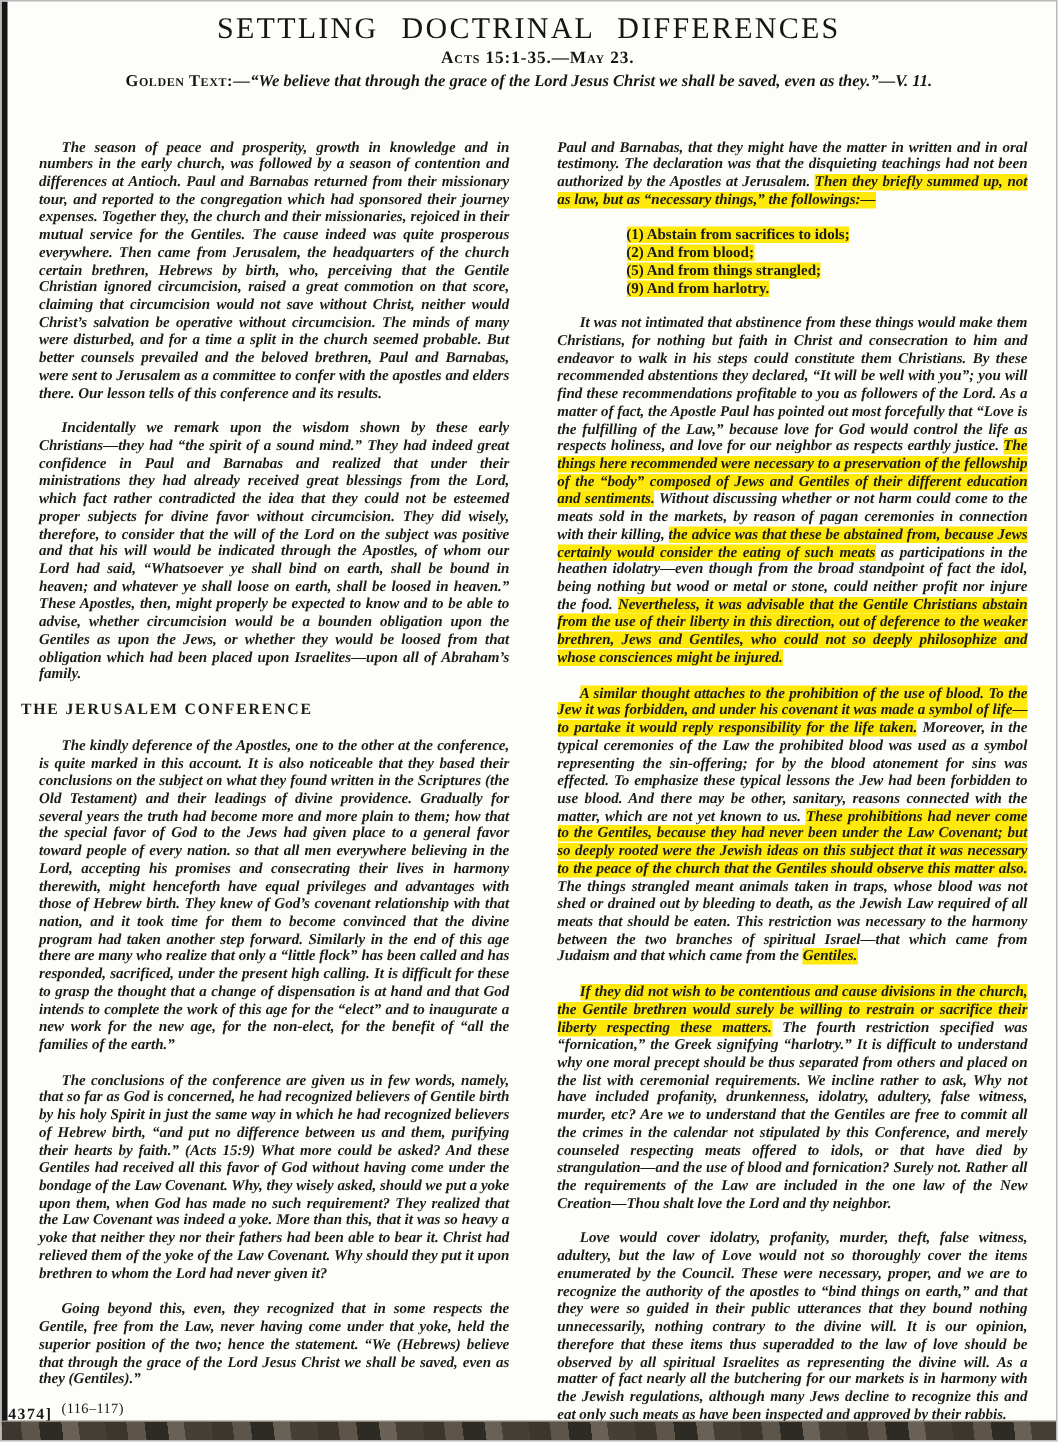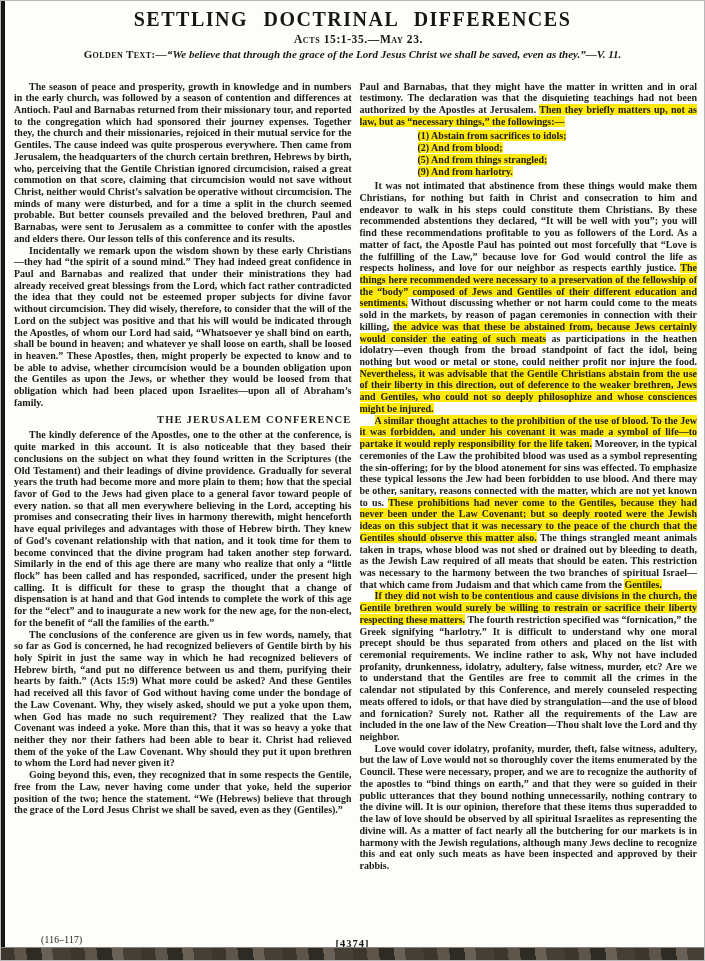--- a/index.html
+++ b/index.html
@@ -16,54 +16,54 @@
     position:absolute;left:0;top:0;width:4px;height:949px;background:#161616;
   }
   .bottom-edge{
     position:absolute;left:0;bottom:0;width:705px;height:12px;
     background:
       repeating-linear-gradient(83deg,#3d362e 0 14px,#5d544a 14px 26px,#2e2a24 26px 41px,#6a6156 41px 52px,#463f37 52px 70px);
     border-top:1px solid #8a8178;
   }
   .header{padding-top:7px;}
   .title{
-    text-align:center;font-size:20px;font-weight:bold;
+    text-align:center;font-size:20px;font-weight:normal;
     letter-spacing:1.5px;word-spacing:9px;line-height:22px;
   }
   .scripture{
     text-align:center;font-size:11.5px;font-weight:bold;
     font-variant:small-caps;letter-spacing:0.6px;margin-top:3px;line-height:13px;padding-left:12px;
   }
   .golden{
     width:640px;margin:2px auto 16px;text-align:center;
     font-size:11px;font-weight:bold;font-style:italic;line-height:12.5px;
   }
   .golden .label{font-style:normal;font-variant:small-caps;letter-spacing:0.4px;}
   .columns{
     display:flex;gap:8px;padding:4px 7px 0 13px;
   }
   .col{
     width:339px;text-align:justify;
     font-size:10px;font-weight:bold;line-height:11.72px;
     color:#1b1b1b;
   }
-  .col p{margin:0;text-indent:15px;}
+  .col p{margin:12px;text-indent:15px;font-style:italic;}
   .col p.no-indent{text-indent:0;}
   .section-heading{
-    text-align:right;font-weight:bold;font-size:10.5px;
+    text-align:left;font-weight:bold;font-size:10.5px;
     letter-spacing:1.2px;margin:5px 0 4px;
   }
   .list{margin:3px 0 3px 38px;}
   .list-item{text-align:left;line-height:11.72px;padding-left:20px;}
   .hl{background:var(--hl,#ffe90a);}
   .footer-left{
     position:absolute;left:22px;bottom:15px;font-size:9.5px;letter-spacing:0.3px;margin-left:18px;
   }
   .footer-center{
-    position:absolute;left:0;right:0;bottom:11px;text-align:center;
+    position:absolute;left:0;right:0;bottom:11px;text-align:left;
     font-size:10.5px;font-weight:bold;letter-spacing:1px;
   }
 </style>
 </head>
 <body>
 
 <div class="page">
   <div class="left-edge"></div>
 
   <div class="header">
@@ -75,21 +75,21 @@
   <div class="columns">
     <div class="col">
         <p><span>The season of peace and prosperity, growth in knowledge and in numbers in the early church, was followed by a season of contention and differences at Antioch.  Paul and Barnabas returned from their missionary tour, and reported to the congregation which had sponsored their journey expenses.  Together they, the church and their missionaries, rejoiced in their mutual service for the Gentiles.  The cause indeed was quite prosperous everywhere.  Then came from Jerusalem, the headquarters of the church certain brethren, Hebrews by birth, who, perceiving that the Gentile Christian ignored circumcision, raised a great commotion on that score, claiming that circumcision would not save without Christ, neither would Christ’s salvation be operative without circumcision.  The minds of many were disturbed, and for a time a split in the church seemed probable.  But better counsels prevailed and the beloved brethren, Paul and Barnabas, were sent to Jerusalem as a committee to confer with the apostles and elders there.  Our lesson tells of this conference and its results.</span></p>
         <p><span>Incidentally we remark upon the wisdom shown by these early Christians—they had “the spirit of a sound mind.”  They had indeed great confidence in Paul and Barnabas and realized that under their ministrations they had already received great blessings from the Lord, which fact rather contradicted the idea that they could not be esteemed proper subjects for divine favor without circumcision.  They did wisely, therefore, to consider that the will of the Lord on the subject was positive and that his will would be indicated through the Apostles, of whom our Lord had said, “Whatsoever ye shall bind on earth, shall be bound in heaven; and whatever ye shall loose on earth, shall be loosed in heaven.”  These Apostles, then, might properly be expected to know and to be able to advise, whether circumcision would be a bounden obligation upon the Gentiles as upon the Jews, or whether they would be loosed from that obligation which had been placed upon Israelites—upon all of Abraham’s family.</span></p>
         <div class="section-heading">THE JERUSALEM CONFERENCE</div>
         <p><span>The kindly deference of the Apostles, one to the other at the conference, is quite marked in this account.  It is also noticeable that they based their conclusions on the subject on what they found written in the Scriptures (the Old Testament) and their leadings of divine providence.  Gradually for several years the truth had become more and more plain to them; how that the special favor of God to the Jews had given place to a general favor toward people of every nation. so that all men everywhere believing in the Lord, accepting his promises and consecrating their lives in harmony therewith, might henceforth have equal privileges and advantages with those of Hebrew birth.  They knew of God’s covenant relationship with that nation, and it took time for them to become convinced that the divine program had taken another step forward.  Similarly in the end of this age there are many who realize that only a “little flock” has been called and has responded, sacrificed, under the present high calling.  It is difficult for these to grasp the thought that a change of dispensation is at hand and that God intends to complete the work of this age for the “elect” and to inaugurate a new work for the new age, for the non-elect, for the benefit of “all the families of the earth.”</span></p>
         <p><span>The conclusions of the conference are given us in few words, namely, that so far as God is concerned, he had recognized believers of Gentile birth by his holy Spirit in just the same way in which he had recognized believers of Hebrew birth, “and put no difference between us and them, purifying their hearts by faith.”  (Acts 15:9) What more could be asked?  And these Gentiles had received all this favor of God without having come under the bondage of the Law Covenant.  Why, they wisely asked, should we put a yoke upon them, when God has made no such requirement?  They realized that the Law Covenant was indeed a yoke.  More than this, that it was so heavy a yoke that neither they nor their fathers had been able to bear it.  Christ had relieved them of the yoke of the Law Covenant.  Why should they put it upon brethren to whom the Lord had never given it?</span></p>
         <p><span>Going beyond this, even, they recognized that in some respects the Gentile, free from the Law, never having come under that yoke, held the superior position of the two; hence the statement. “We (Hebrews) believe that through the grace of the Lord Jesus Christ we shall be saved, even as they (Gentiles).”</span></p>
       </div>
     <div class="col">
-        <p class="no-indent"><span>Paul and Barnabas, that they might have the matter in written and in oral testimony.  The declaration was that the disquieting teachings had not been authorized by the Apostles at Jerusalem.  </span><span class="hl">Then they briefly matters up, not as law, but as “necessary things,” the followings:—</span></p>
+        <p class="no-indent"><span>Paul and Barnabas, that they might have the matter in written and in oral testimony.  The declaration was that the disquieting teachings had not been authorized by the Apostles at Jerusalem.  </span><span class="hl">Then they briefly summed up, not as law, but as “necessary things,” the followings:—</span></p>
         <div class="list">
           <div class="list-item"><span class="hl">(1)  Abstain from sacrifices to idols;</span></div>
           <div class="list-item"><span class="hl">(2)  And from blood;</span></div>
           <div class="list-item"><span class="hl">(5)  And from things strangled;</span></div>
           <div class="list-item"><span class="hl">(9)  And from harlotry.</span></div>
         </div>
         <p><span>It was not intimated that abstinence from these things would make them Christians, for nothing but faith in Christ and consecration to him and endeavor to walk in his steps could constitute them Christians.  By these recommended abstentions they declared, “It will be well with you”; you will find these recommendations profitable to you as followers of the Lord.  As a matter of fact, the Apostle Paul has pointed out most forcefully that “Love is the fulfilling of the Law,” because love for God would control the life as respects holiness, and love for our neighbor as respects earthly justice.  </span><span class="hl">The things here recommended were necessary to a preservation of the fellowship of the “body” composed of Jews and Gentiles of their different education and sentiments.</span><span>  Without discussing whether or not harm could come to the meats sold in the markets, by reason of pagan ceremonies in connection with their killing, </span><span class="hl">the advice was that these be abstained from, because Jews certainly would consider the eating of such meats</span><span> as participations in the heathen idolatry—even though from the broad standpoint of fact the idol, being nothing but wood or metal or stone, could neither profit nor injure the food.  </span><span class="hl">Nevertheless, it was advisable that the Gentile Christians abstain from the use of their liberty in this direction, out of deference  to the weaker brethren, Jews and Gentiles, who could not so deeply philosophize and whose consciences might be injured.</span></p>
         <p><span class="hl">A similar thought attaches to the prohibition of the use of blood.  To the Jew it was forbidden, and under his covenant it was made a symbol of life—to partake it would reply responsibility for the life taken.</span><span>  Moreover, in the typical ceremonies of the Law the prohibited blood was used as a symbol representing the sin-offering; for by the blood atonement for sins was effected.  To emphasize these typical lessons the Jew had been forbidden to use blood.  And there may be other, sanitary, reasons connected with the matter, which are not yet known to us.  </span><span class="hl">These prohibitions had never come to the Gentiles, because they had never been under the Law Covenant; but so deeply rooted were the Jewish ideas on this subject that it was necessary to the peace of the church that the Gentiles should observe this matter also.</span><span>  The things strangled meant animals taken in traps, whose blood was not shed or drained out by bleeding to death, as the Jewish Law required of all meats that should be eaten.  This restriction was necessary to the harmony between the two branches of spiritual Israel—that which came from Judaism and that which came from the </span><span class="hl">Gentiles.</span></p>
         <p><span class="hl">If they did not wish to be contentious and cause divisions in the church, the Gentile brethren would surely be willing to restrain or sacrifice their liberty respecting these matters.</span><span>  The fourth restriction specified was “fornication,” the Greek signifying “harlotry.” It is difficult to understand why one moral precept should be thus separated from others and placed on the list with ceremonial requirements.  We incline rather to ask, Why not have included profanity, drunkenness, idolatry, adultery, false witness, murder, etc?  Are we to understand that the Gentiles are free to commit all the crimes in the calendar not stipulated by this Conference, and merely counseled respecting meats offered to idols, or that have died by strangulation—and the use of blood and fornication?  Surely not.  Rather all the requirements of the Law are included in the one law of the New Creation—Thou shalt love the Lord and thy neighbor.</span></p>
         <p><span>Love would cover idolatry, profanity, murder, theft, false witness, adultery, but the law of Love would not so thoroughly cover the items enumerated by the Council.  These were necessary, proper, and we are to recognize the authority of the apostles to “bind things on earth,” and that they were so guided in their public utterances that they bound nothing unnecessarily, nothing contrary to the divine will.  It is our opinion, therefore that these items thus superadded to the law of love should be observed by all spiritual Israelites as representing the divine will.  As a matter of fact nearly all the butchering for our markets is in harmony with the Jewish regulations, although many Jews decline to recognize this and eat only such meats as have been inspected and approved by their rabbis.</span></p>

